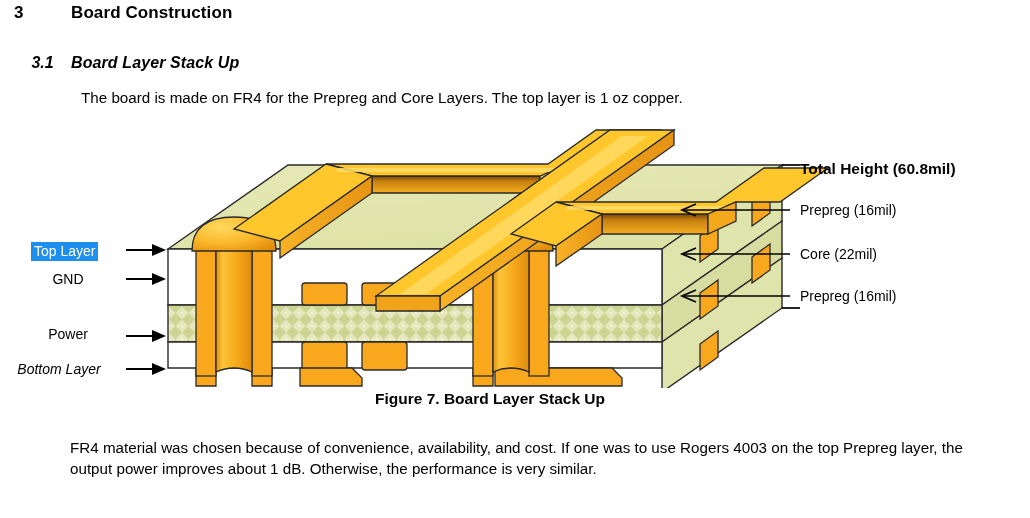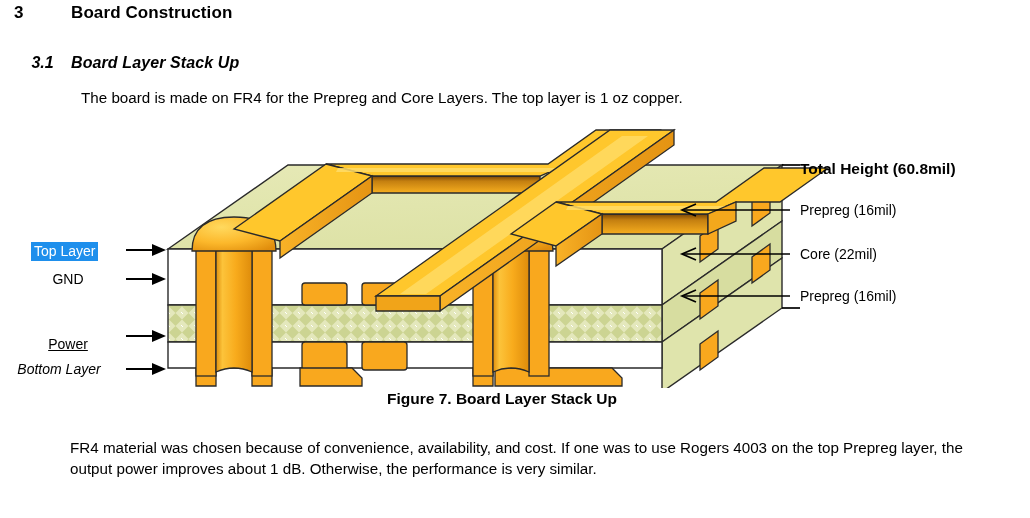--- a/index.html
+++ b/index.html
@@ -87,21 +87,20 @@
   .figure-svg { display: block; }
 
   .caption {
     position: absolute;
     left: 0;
     top: 390px;
     width: 980px;
     text-align: center;
     font-size: 15.5px;
     font-weight: bold;
-    margin-left: 12px;
   }
 
   
   .lbl {
     position: absolute;
     font-size: 14px;
     white-space: nowrap;
   }
   .lbl-right {
     text-align: center;
@@ -305,21 +304,21 @@
     </g>
     <g fill="none" stroke="#000000" stroke-width="1.7">
       <polyline points="696,86 682,92 696,98"></polyline>
       <polyline points="696,130 682,136 696,142"></polyline>
       <polyline points="696,172 682,178 696,184"></polyline>
     </g>
   </svg>
 
   <span class="lbl lbl-toplayer" style="left:31px; top:124px;">Top Layer</span>
   <span class="lbl lbl-right" style="left:18px; top:153px; width:100px;">GND</span>
-  <span class="lbl lbl-right" style="left:18px; top:218px; width:100px;text-decoration:underline;">Power</span>
+  <span class="lbl lbl-right" style="left:18px; top:208px; width:100px;">Power</span>
   <span class="lbl lbl-right" style="left:0px; top:243px; width:118px;font-style:italic;">Bottom Layer</span>
 
   <span class="lbl lbl-total" style="left:800px; top:42px;">Total Height (60.8mil)</span>
   <span class="lbl" style="left:800px; top:84px;">Prepreg (16mil)</span>
   <span class="lbl" style="left:800px; top:128px;">Core (22mil)</span>
   <span class="lbl" style="left:800px; top:170px;">Prepreg (16mil)</span>
 </div>
 
 <div class="caption">Figure 7. Board Layer Stack Up</div>
 

